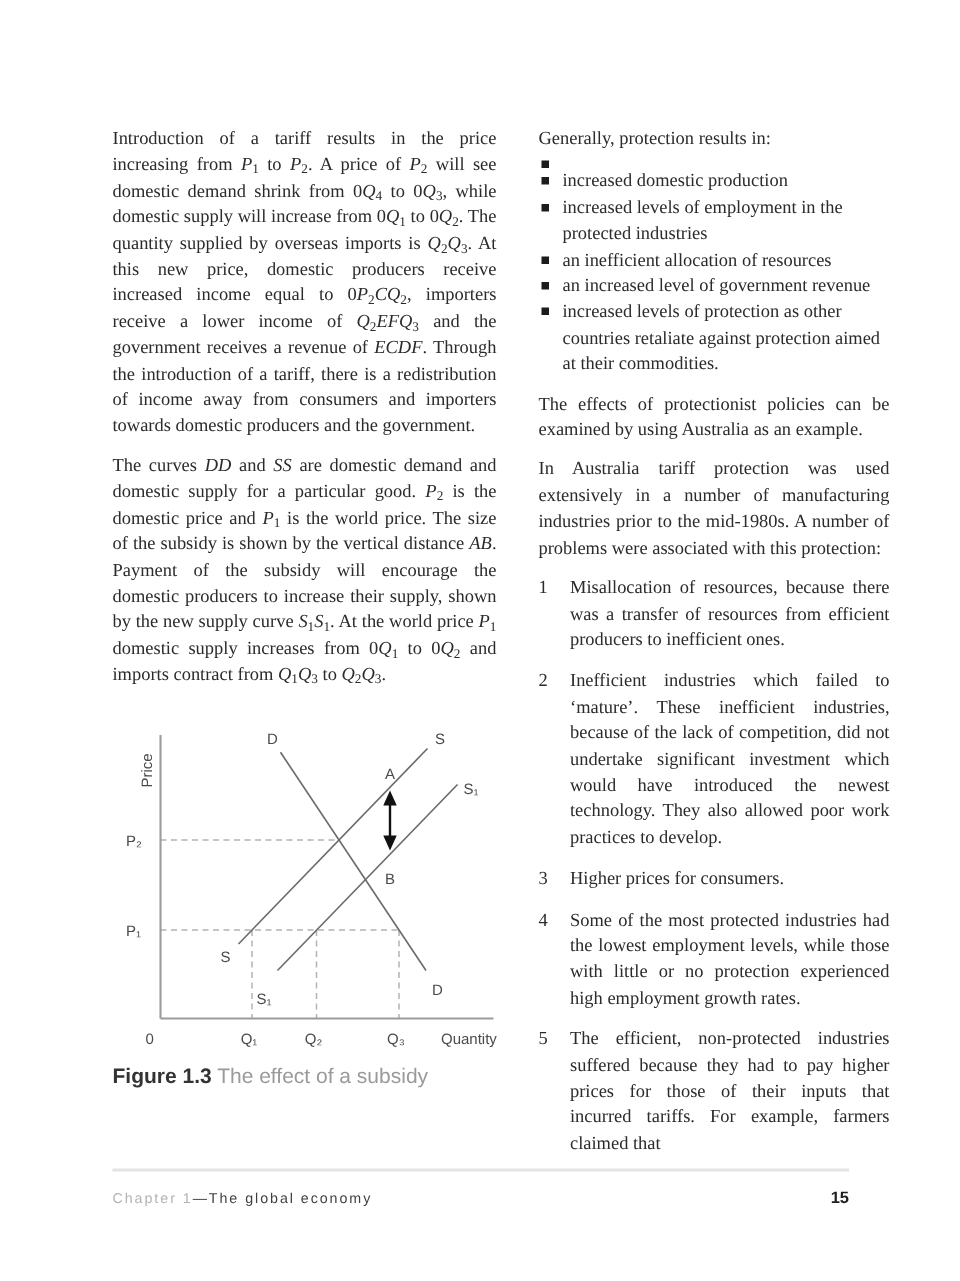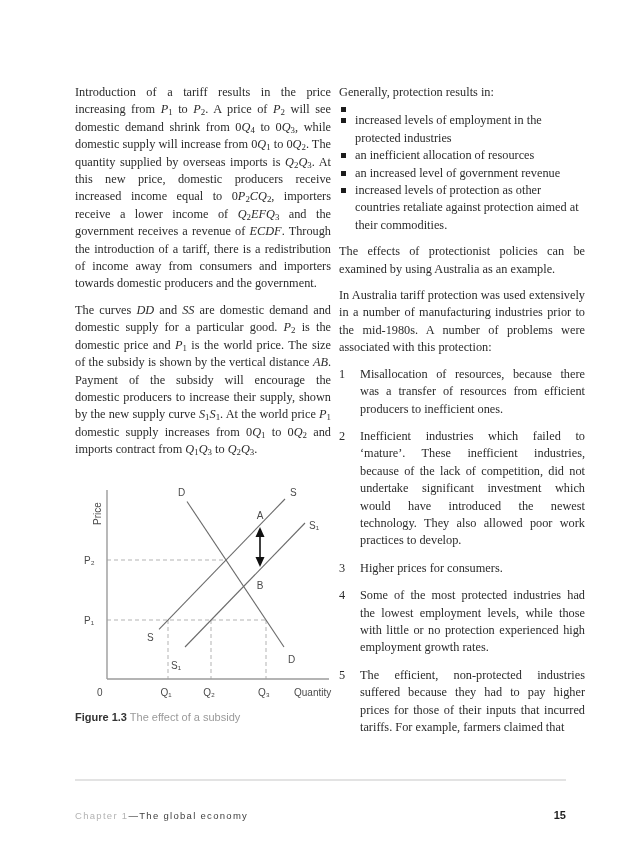--- a/index.html
+++ b/index.html
@@ -1,18 +1,18 @@
 <!DOCTYPE html>
 <html><head>
 <meta charset="utf-8">
 <style>
   html,body{margin:0;padding:0;background:#ffffff;}
   .page{position:relative;width:640px;height:854px;background:#fff;overflow:hidden;
         font-family:"Liberation Serif",serif;color:#2b2b2b;}
-  .columns{position:absolute;left:75px;top:84px;width:518px;display:flex;gap:8px;}
+  .columns{position:absolute;left:75px;top:84px;width:518px;display:flex;gap:28px;}
   .col{font-size:12.3px;line-height:17.4px;}
   .col-left{width:256px;}
   .col-right{width:246px;}
   p.para{margin:0 0 9px 0;text-align:justify;}
   p.para:last-child{margin-bottom:0;}
   sub{font-size:72%;line-height:0;vertical-align:-0.28em;}
   i{font-style:italic;}
 
   ul.bullets{list-style:none;margin:0 0 9px 0;padding:0;}
   ul.bullets li{display:flex;align-items:flex-start;}
@@ -25,25 +25,25 @@
 
   figure.fig{margin:18px 0 0 0;}
   svg.diagram{display:block;overflow:visible;}
   svg .axis{stroke:#9b9b9b;stroke-width:1.4;}
   svg .curve{stroke:#6b6b6b;stroke-width:1.1;}
   svg .dash{stroke:#b3b3b3;stroke-width:1;stroke-dasharray:4 3;}
   svg .arrowshaft{stroke:#111;stroke-width:1.6;}
   svg .arrowhead{fill:#111;}
   svg text{font-family:"Liberation Sans","DejaVu Sans",sans-serif;font-size:10px;fill:#4a4a4a;}
   figcaption{margin-top:8px;font-family:"Liberation Sans","DejaVu Sans",sans-serif;
-             font-size:11px;color:#9a9a9a;}
+             font-size:14px;color:#9a9a9a;}
   figcaption b{color:#333;font-weight:bold;}
 
   .footer{position:absolute;left:75px;top:779px;width:491px;border-top:2px solid #e3e3e3;
-          padding-top:24px;display:flex;justify-content:space-between;align-items:baseline;
+          padding-top:8px;display:flex;justify-content:space-between;align-items:baseline;
           font-family:"Liberation Sans","DejaVu Sans",sans-serif;}
   .chap-label{font-size:9.5px;letter-spacing:1.3px;color:#b3b3b3;}
   .chap-title{font-size:9.5px;letter-spacing:1.3px;color:#3f3f3f;}
   .page-number{font-size:11px;font-weight:bold;color:#1f1f1f;}
 </style>
 </head>
 <body>
 
 <div class="page">
   <div class="columns">
@@ -96,20 +96,24 @@
     </div>
 
     <div class="col col-right">
       <p class="para" style="margin-bottom:0;">Generally, protection results in:</p>
       <ul class="bullets">
         <li>
             <span class="bullet-sq"></span>
           </li>
         <li>
             <span class="bullet-sq"></span>
+            <span>increased domestic production</span>
+          </li>
+        <li>
+            <span class="bullet-sq"></span>
             <span>increased levels of employment in the protected industries</span>
           </li>
         <li>
             <span class="bullet-sq"></span>
             <span>an inefficient allocation of resources</span>
           </li>
         <li>
             <span class="bullet-sq"></span>
             <span>an increased level of government revenue</span>
           </li>

